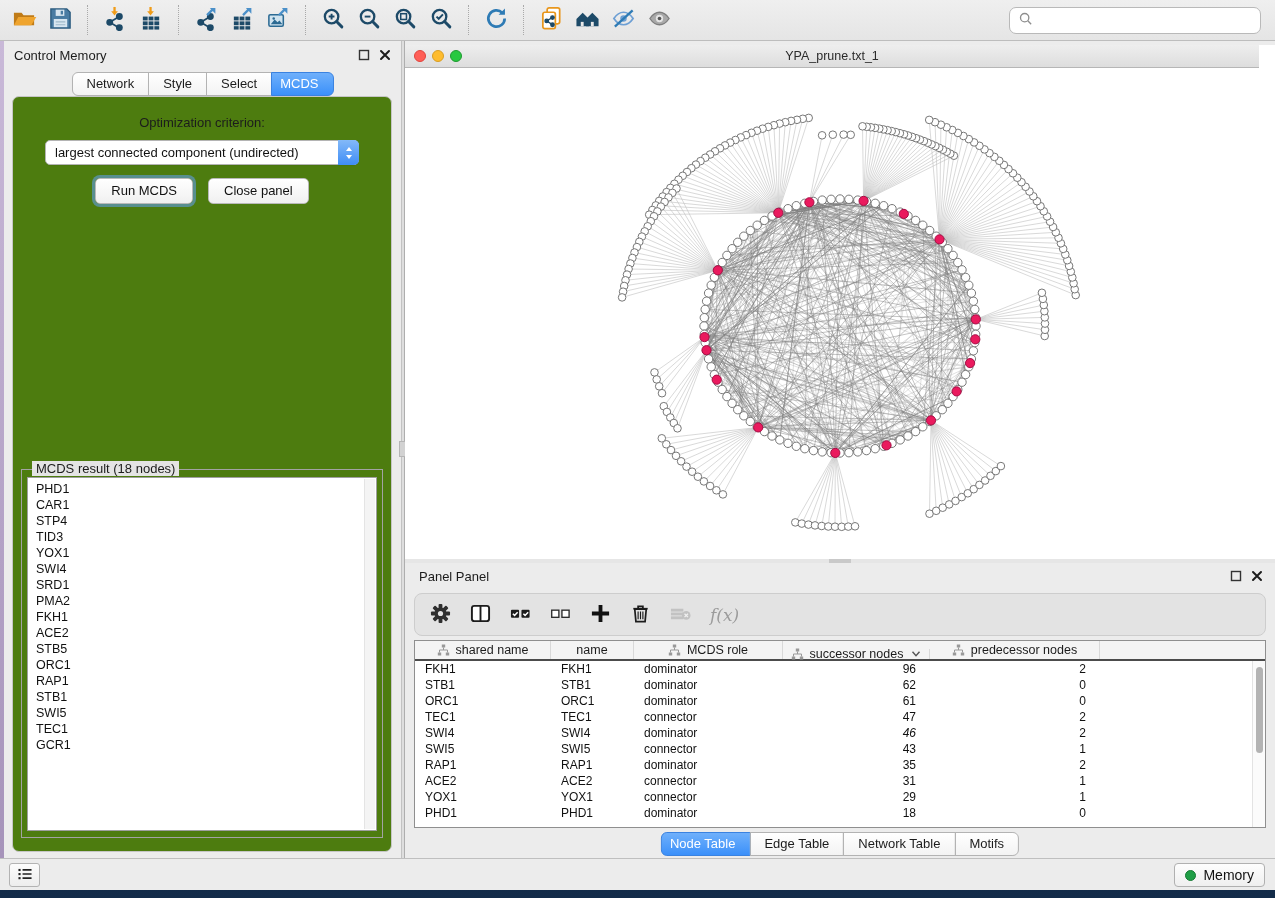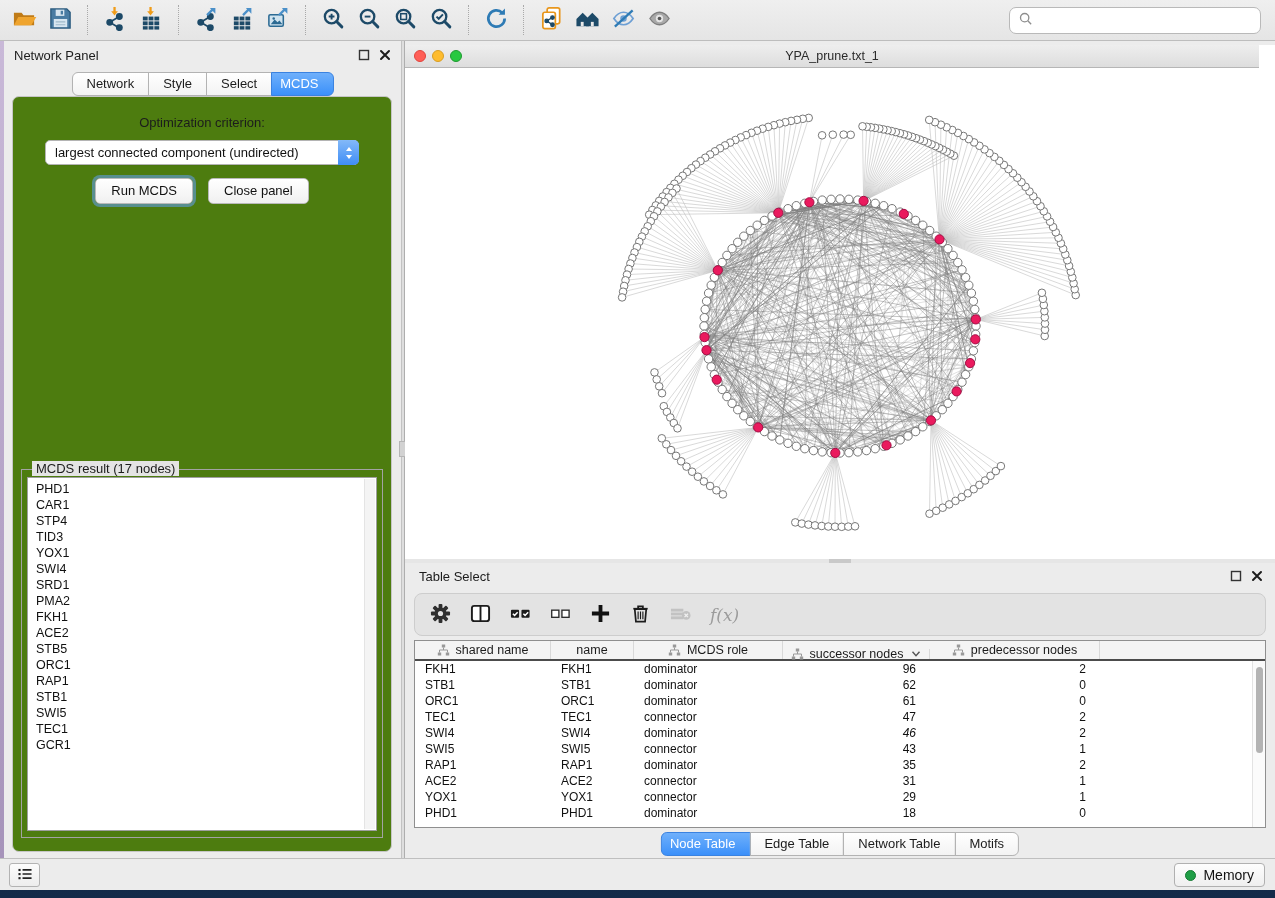--- a/index.html
+++ b/index.html
@@ -299,21 +299,21 @@
             <path d="M11.8 11.8l4 4" stroke="#8e8e8e" stroke-width="1.6"></path>
           </svg></span>
       <input placeholder="" style="">
     </div>
   </div>
 
   <div class="left-strip"></div>
 
   <div class="control-panel">
     <div class="panel-header">
-      <span class="panel-title">Network Panel</span>
+      <span class="panel-title">Control Memory</span>
       <span class="ph-icons">
         <span class="ic-float">
             <svg viewBox="0 0 12 12">
               <rect x="1.5" y="1.5" width="9" height="9" fill="none" stroke="#333" stroke-width="1.4"></rect>
             </svg>
           </span>
         <span class="ic-close">
             <svg viewBox="0 0 12 12">
               <path d="M2 2l8 8M10 2l-8 8" stroke="#1c1c1c" stroke-width="2" stroke-linecap="round"></path>
             </svg>
@@ -335,21 +335,21 @@
               <path d="M7 3L10.5 7.6h-7z" fill="#fff"></path>
               <path d="M7 17L3.5 12.4h7z" fill="#fff"></path>
             </svg>
           </span>
       </div>
       <div class="btn-row">
         <button class="mac-btn focused">Run MCDS</button>
         <button class="mac-btn">Close panel</button>
       </div>
       <div class="group-box">
-        <div class="group-legend">MCDS result (17 nodes)</div>
+        <div class="group-legend">MCDS result (18 nodes)</div>
         <div class="result-list" id="mcds-list">
           <div class="result-item">PHD1</div>
             <div class="result-item">CAR1</div>
             <div class="result-item">STP4</div>
             <div class="result-item">TID3</div>
             <div class="result-item">YOX1</div>
             <div class="result-item">SWI4</div>
             <div class="result-item">SRD1</div>
             <div class="result-item">PMA2</div>
             <div class="result-item">FKH1</div>
@@ -1314,21 +1314,21 @@
           <circle cx="570.3" cy="271.3" r="4.6" fill="#ea1a5e" stroke="#a50d45" stroke-width="1"></circle>
         </svg></div>
   </div>
 
   <div class="h-splitter">
       <span class="h-handle"></span>
     </div>
 
   <div class="table-panel">
     <div class="tp-header">
-      <span class="tp-title">Table Select</span>
+      <span class="tp-title">Panel Panel</span>
       <span class="tp-hicons">
         <span class="ic-float">
             <svg viewBox="0 0 12 12">
               <rect x="1.5" y="1.5" width="9" height="9" fill="none" stroke="#333" stroke-width="1.4"></rect>
             </svg>
           </span>
         <span class="ic-close">
             <svg viewBox="0 0 12 12">
               <path d="M2 2l8 8M10 2l-8 8" stroke="#1c1c1c" stroke-width="2" stroke-linecap="round"></path>
             </svg>

